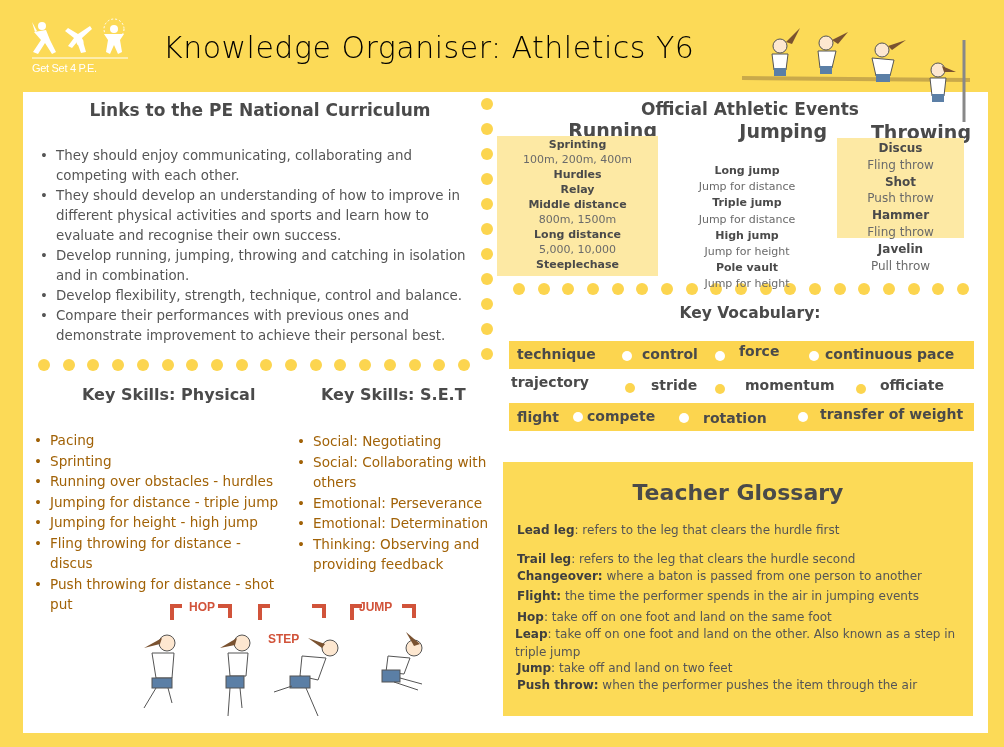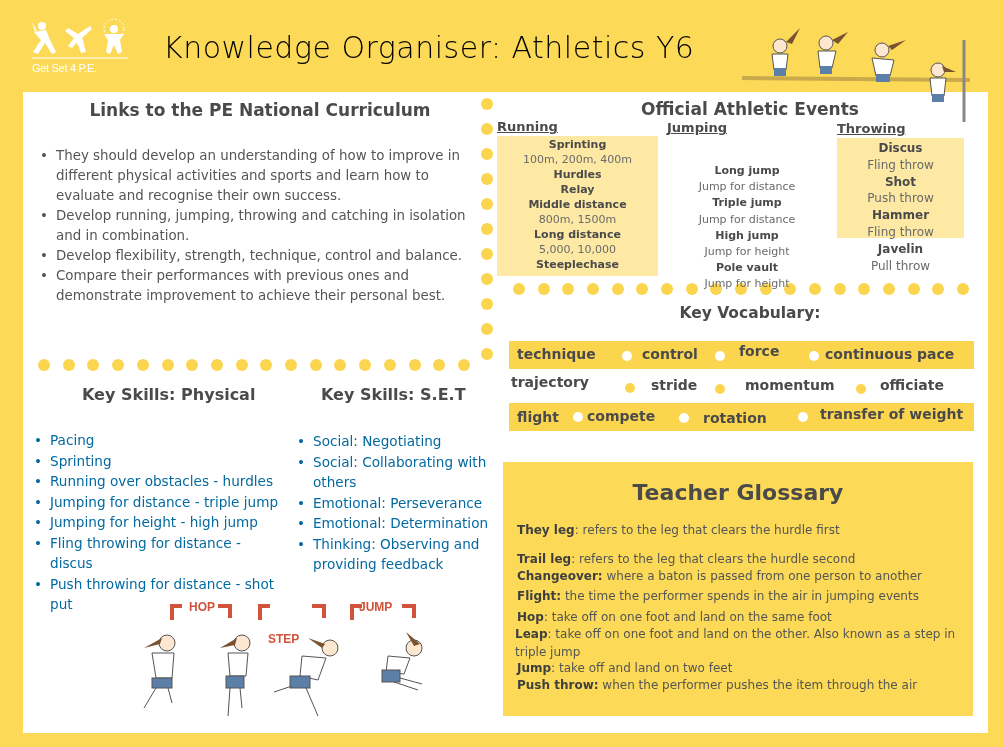--- a/index.html
+++ b/index.html
@@ -29,29 +29,29 @@
   .nc-list { position: absolute; left: 40px; top: 146px; width: 440px; list-style: none; }
   .nc-list li { position: relative; padding-left: 16px; font-size: 13.4px; line-height: 20px; color: #555; }
   .nc-list li::before { content: "•"; position: absolute; left: 0; top: 0; }
 
   .dots-h { position: absolute; display: flex; justify-content: space-between; }
   .dots-v { position: absolute; display: flex; flex-direction: column; justify-content: space-between; }
   .dot { width: 12px; height: 12px; border-radius: 50%; background: #fcd54f; }
 
   .skills-title { position: absolute; top: 385px; font-weight: bold; font-size: 16px; color: #4a4a4a; }
   .skills-list { position: absolute; list-style: none; }
-  .skills-list li { position: relative; padding-left: 16px; font-size: 13.6px; line-height: 20.5px; color: #0369a1; }
+  .skills-list li { position: relative; padding-left: 16px; font-size: 13.6px; line-height: 20.5px; color: #a16207; }
   .skills-list li::before { content: "•"; position: absolute; left: 0; top: 0; }
 
   .hsj { position: absolute; left: 122px; top: 598px; width: 320px; height: 125px; }
   .hsj-label { position: absolute; top: 2px; font-family: "Liberation Sans", sans-serif; font-weight: bold; font-size: 12px; color: #d1533a; }
 
   
   .ev-title { position: absolute; left: 600px; top: 99px; width: 300px; text-align: center; font-weight: bold; font-size: 17px; color: #4a4a4a; }
-  .ev-col-head { position: absolute; font-weight: bold; font-size: 13px; color: #4a4a4a; text-align: left; text-decoration: underline; }
+  .ev-col-head { position: absolute; font-weight: bold; font-size: 19px; color: #4a4a4a; text-align: right; }
   .ev-box { position: absolute; text-align: center; }
   .ev-box.shaded { background: #fde9a4; }
   .ev-box .b { font-weight: bold; font-size: 11px; color: #4a4a4a; line-height: 15px; }
   .ev-box .n { font-size: 11px; color: #6a6a6a; line-height: 15px; }
   .ev-box.throw .b, .ev-box.throw .n { font-size: 12px; line-height: 16.8px; }
   .ev-box.jump .b, .ev-box.jump .n { line-height: 16.2px; }
 
   .vocab-title { position: absolute; left: 600px; top: 304px; width: 300px; text-align: center; font-weight: bold; font-size: 15.5px; color: #4a4a4a; }
   .vocab-row { position: absolute; left: 509px; width: 465px; height: 28px; }
   .vocab-row.shaded { background: #fcd54f; }
@@ -112,20 +112,21 @@
   <g fill="#7a5230">
     <path d="M44 24 L58 10 L50 26 Z"></path>
     <path d="M90 22 L106 14 L96 26 Z"></path>
     <path d="M146 28 L164 22 L150 32 Z"></path>
     <path d="M200 48 L214 54 L202 54 Z"></path>
   </g>
 </svg>
 
 <div class="nc-title">Links to the PE National Curriculum</div>
 <ul class="nc-list">
+  <li>They should enjoy communicating, collaborating and competing with each other.</li>
   <li>They should develop an understanding of how to improve in different physical activities and sports and learn how to evaluate and recognise their own success.</li>
   <li>Develop running, jumping, throwing and catching in isolation and in combination.</li>
   <li>Develop flexibility, strength, technique, control and balance.</li>
   <li>Compare their performances with previous ones and demonstrate improvement to achieve their personal best.</li>
 </ul>
 
 <div class="dots-h" id="dots-left" style="left:38px; top:359px; width:432px;">
     <span class="dot"></span>
     <span class="dot"></span>
     <span class="dot"></span>
@@ -303,21 +304,21 @@
   <span class="vw" style="left:78px; top:5px;">compete</span>
   <span class="vdot w" style="left:170px; top:10px;"></span>
   <span class="vw" style="left:194px; top:7px;">rotation</span>
   <span class="vdot w" style="left:289px; top:9px;"></span>
   <span class="vw" style="left:311px; top:3px;">transfer of weight</span>
 </div>
 
 <div class="glossary">
   <div class="gl-title">Teacher Glossary</div>
   <div id="gl-items">
-      <div class="gl-item" style="top: 60px;"><b>They leg</b><span>: refers to the leg that clears the hurdle first</span></div>
+      <div class="gl-item" style="top: 60px;"><b>Lead leg</b><span>: refers to the leg that clears the hurdle first</span></div>
       <div class="gl-item" style="top: 89px;"><b>Trail leg</b><span>: refers to the leg that clears the hurdle second</span></div>
       <div class="gl-item" style="top: 106px;"><b>Changeover:</b><span> where a baton is passed from one person to another</span></div>
       <div class="gl-item" style="top: 126px;"><b>Flight:</b><span> the time the performer spends in the air in jumping events</span></div>
       <div class="gl-item" style="top: 147px;"><b>Hop</b><span>: take off on one foot and land on the same foot</span></div>
       <div class="gl-item" style="top: 164px; left: 12px;"><b>Leap</b><span>: take off on one foot and land on the other. Also known as a step in triple jump</span></div>
       <div class="gl-item" style="top: 198px;"><b>Jump</b><span>: take off and land on two feet</span></div>
       <div class="gl-item" style="top: 215px;"><b>Push throw:</b><span> when the performer pushes the item through the air</span></div>
     </div>
 </div>
 

